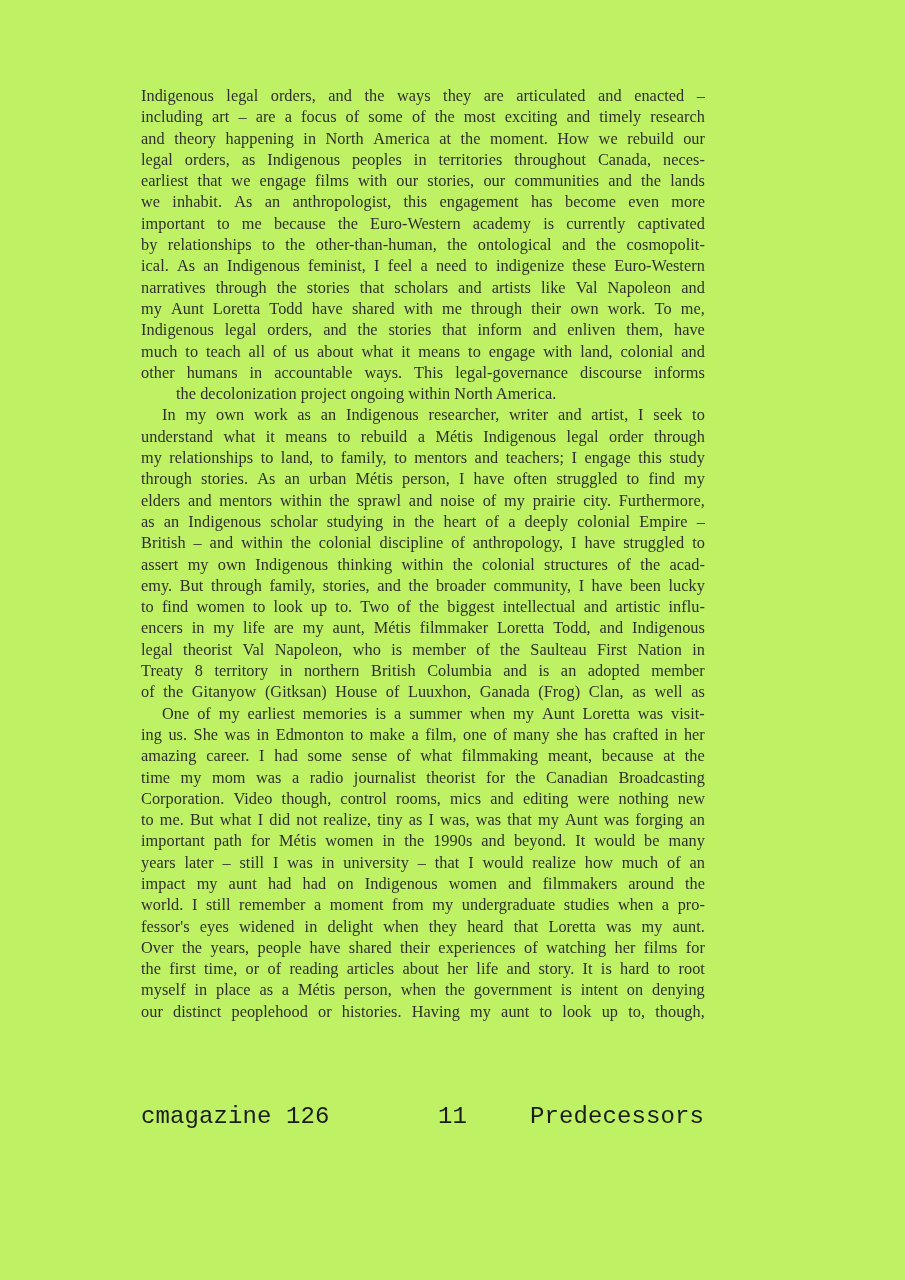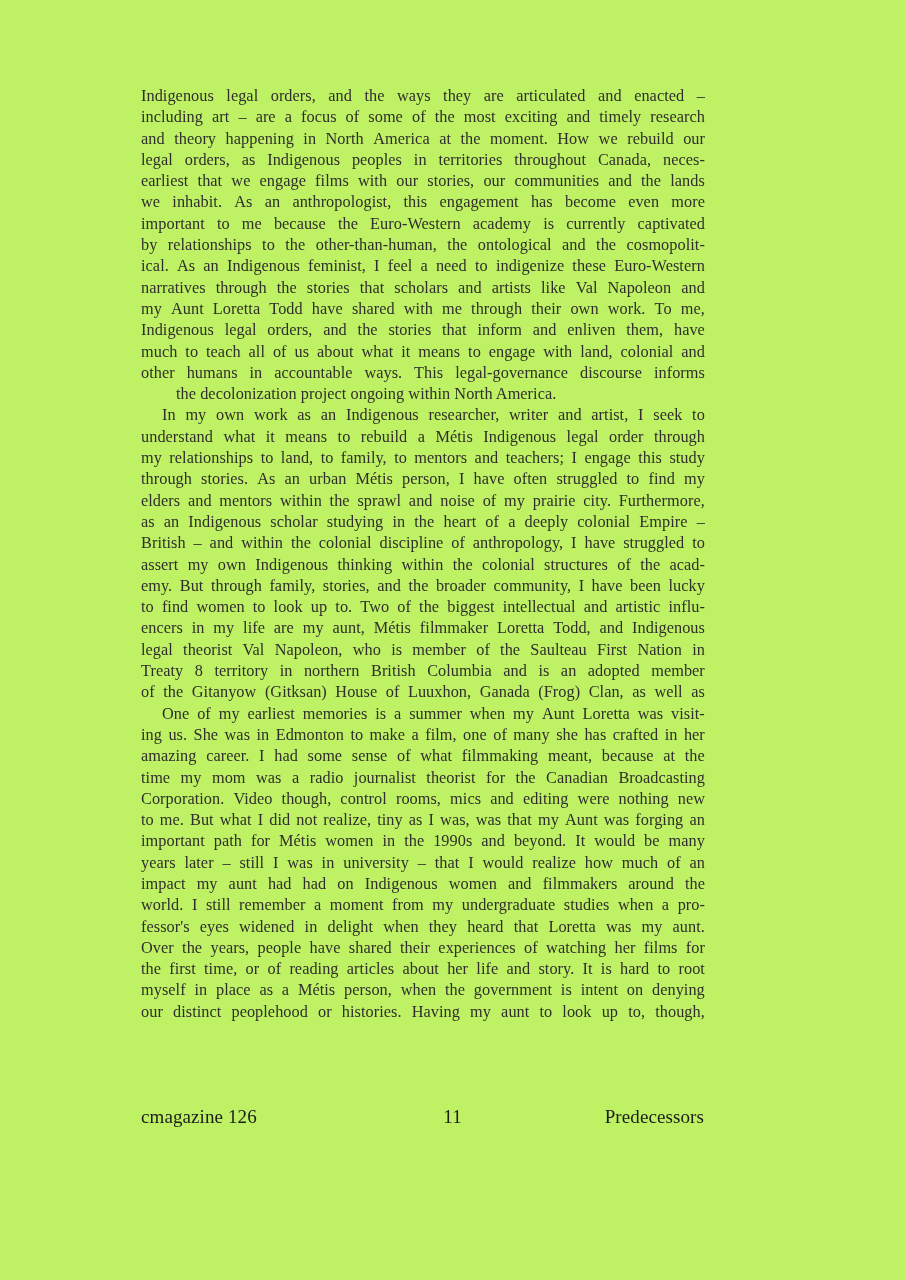--- a/index.html
+++ b/index.html
@@ -36,22 +36,22 @@
     white-space: normal;
     margin-left: 35px;
   }
   .line.indent { padding-left: 21px; }
   .footer {
     position: absolute;
     left: 0;
     top: 1105px;
     width: 905px;
     height: 30px;
-    font-family: Liberation Serif, serif;
-    font-size: 19px;
+    font-family: Liberation Mono, monospace;
+    font-size: 24px;
     line-height: 24px;
     color: #1c1c1c;
     font-weight: 500;
     letter-spacing: 0.1px;
   }
   .footer .journal { position: absolute; left: 141px; top: 0; }
   .footer .pagenum { position: absolute; left: 50%; top: 0; transform: translateX(-50%); }
   .footer .section { position: absolute; right: 201px; top: 0; }
 </style>
 </head>

